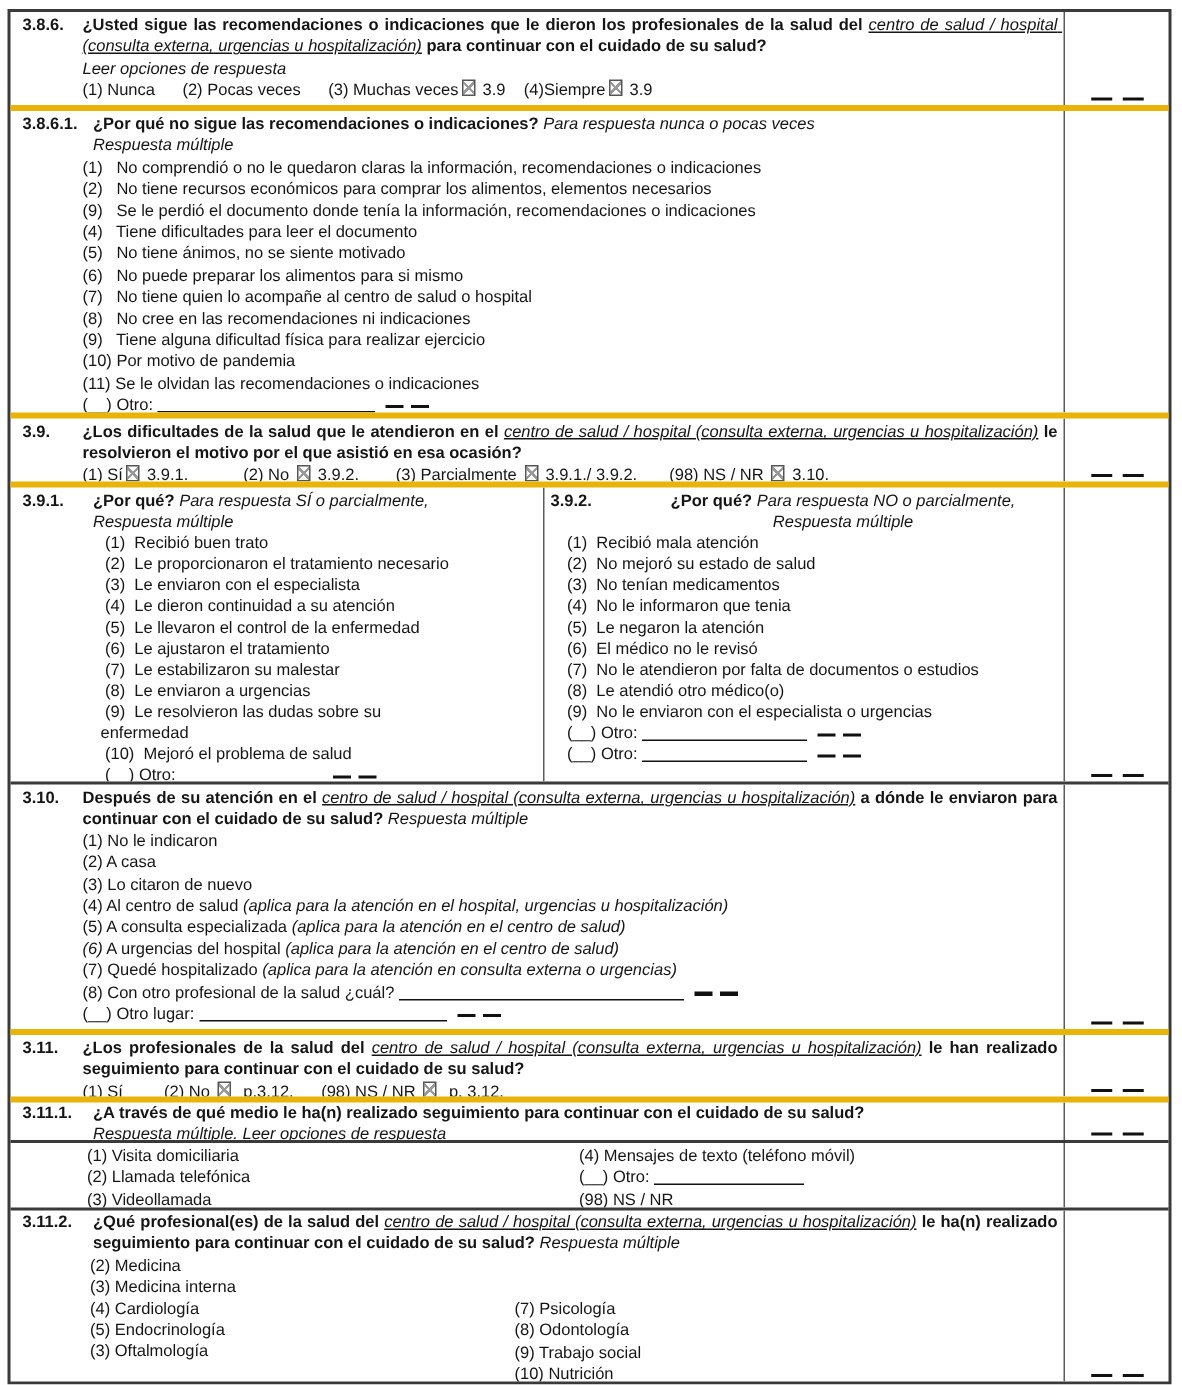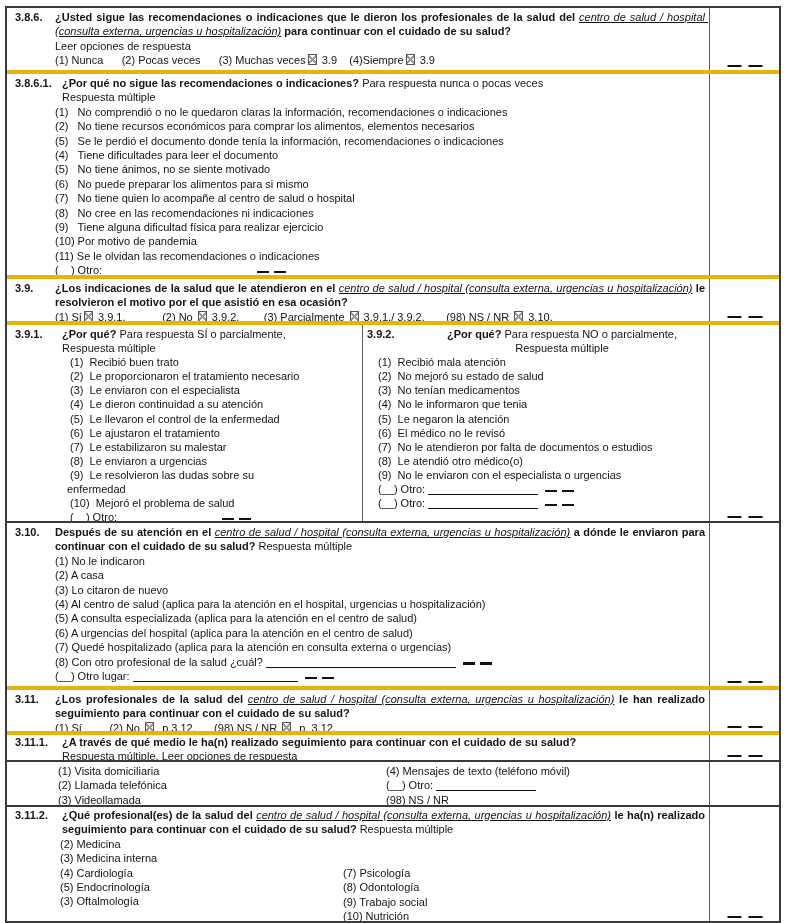--- a/index.html
+++ b/index.html
@@ -12,21 +12,21 @@
   .main{flex:1 1 auto;position:relative;padding:2px 4px 0 0;overflow:hidden;box-sizing:border-box;}
   .ans{width:70px;flex:0 0 70px;border-left:1px solid #5a5a5a;position:relative;box-sizing:border-box;}
   
   .l{position:relative;line-height:14.4px;white-space:pre-wrap;}
   .q48{padding-left:48px;text-align:justify;}
   .q57{padding-left:55px;text-align:justify;}
   .o55{padding-left:48px;}
   .h85{padding-left:78px;text-indent:-30px;}
   .num{position:absolute;left:8px;top:0;font-weight:bold;font-style:normal;text-decoration:none;}
   .b{font-weight:bold;}
-  .i{}
+  .i{font-style:italic;}
   .u{font-style:italic;text-decoration:underline;}
   
   .cols{display:flex;padding:0;}
   .cols .l{line-height:14.1px;}
   .col{box-sizing:border-box;overflow:hidden;padding-top:2px;}
   .left391{width:356px;flex:0 0 356px;border-right:1px solid #5a5a5a;}
   .right391{flex:1 1 auto;}
   .left391 .lq{padding-left:55px;}
   .left391 .lopt{padding-left:88px;text-indent:-25px;}
   .left391 .lcont{padding-left:60px;}
@@ -66,37 +66,37 @@
         </span>
       </div>
   </section>
 
   <section class="row" style="height:205px">
     <div class="main">
         <div class="l q57"><span class="num">3.8.6.1.</span><span class="b">¿Por qué no sigue las recomendaciones o indicaciones? </span><span class="i">Para respuesta nunca o pocas veces</span></div>
         <div class="l q57"><span class="i">Respuesta múltiple</span></div>
         <div class="l h85"><span>(1)   No comprendió o no le quedaron claras la información, recomendaciones o indicaciones</span></div>
         <div class="l h85"><span>(2)   No tiene recursos económicos para comprar los alimentos, elementos necesarios</span></div>
-        <div class="l h85"><span>(5)   Se le perdió el documento donde tenía la información, recomendaciones o indicaciones</span></div>
+        <div class="l h85"><span>(9)   Se le perdió el documento donde tenía la información, recomendaciones o indicaciones</span></div>
         <div class="l h85"><span>(4)   Tiene dificultades para leer el documento</span></div>
         <div class="l h85"><span>(5)   No tiene ánimos, no se siente motivado</span></div>
         <div class="l h85"><span>(6)   No puede preparar los alimentos para si mismo</span></div>
         <div class="l h85"><span>(7)   No tiene quien lo acompañe al centro de salud o hospital</span></div>
         <div class="l h85"><span>(8)   No cree en las recomendaciones ni indicaciones</span></div>
         <div class="l h85"><span>(9)   Tiene alguna dificultad física para realizar ejercicio</span></div>
         <div class="l h85"><span>(10) Por motivo de pandemia</span></div>
         <div class="l h85"><span>(11) Se le olvidan las recomendaciones o indicaciones</span></div>
         <div class="l h85"><span>(__) Otro: </span><span class="fill" style="width: 145px;"></span><span class="dd"><b></b><b></b></span></div>
       </div>
     <div class="ans"></div>
   </section>
 
   <section class="row" style="height:46px">
     <div class="main">
-        <div class="l q48"><span class="num">3.9.</span><span class="b">¿Los indicaciones de la salud que le atendieron en el </span><span class="u">centro de salud / hospital (consulta externa, urgencias u hospitalización)</span><span class="b"> le resolvieron el motivo por el que asistió en esa ocasión?</span></div>
+        <div class="l q48"><span class="num">3.9.</span><span class="b">¿Los dificultades de la salud que le atendieron en el </span><span class="u">centro de salud / hospital (consulta externa, urgencias u hospitalización)</span><span class="b"> le resolvieron el motivo por el que asistió en esa ocasión?</span></div>
         <div class="l o55"><span>(1) Sí</span><span class="tofu"></span><span> 3.9.1.            (2) No </span><span class="tofu"></span><span> 3.9.2.        (3) Parcialmente </span><span class="tofu"></span><span> 3.9.1./ 3.9.2.       (98) NS / NR </span><span class="tofu"></span><span> 3.10.</span></div>
       </div>
     <div class="ans">
         <span class="acode">
           <b></b>
           <b></b>
         </span>
       </div>
   </section>
 

